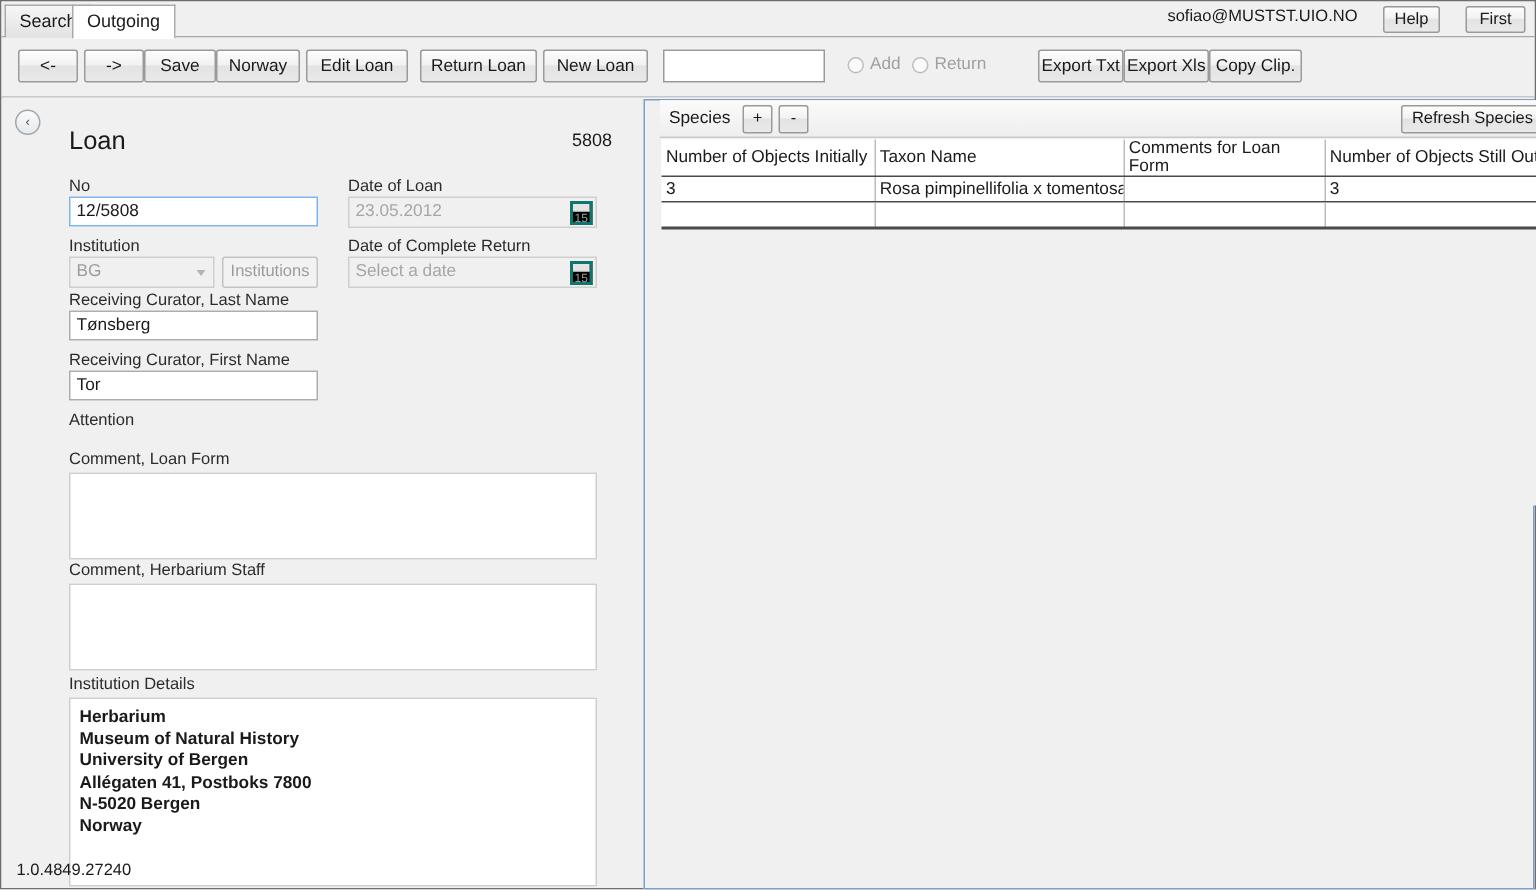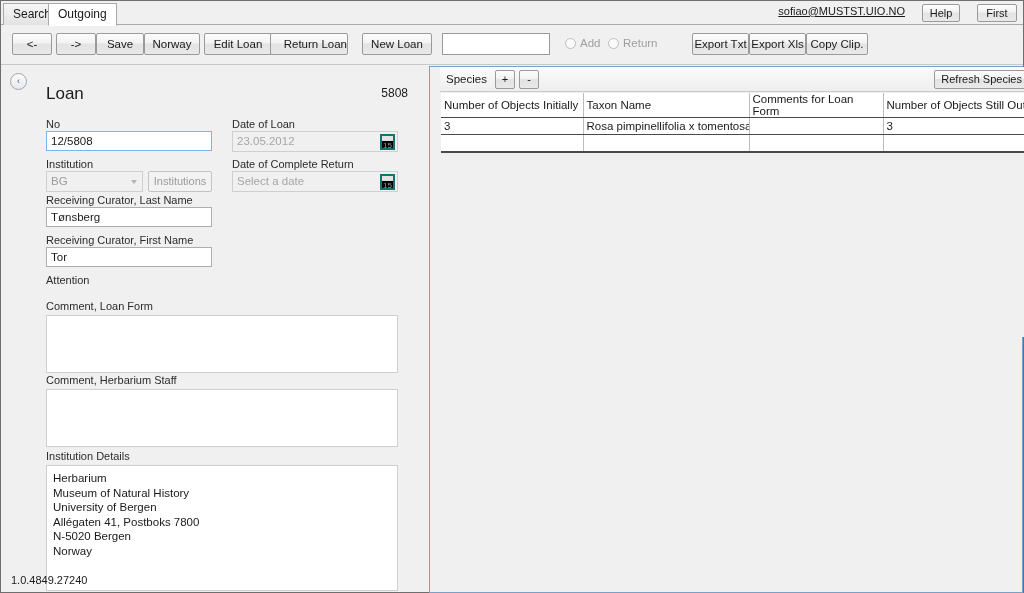--- a/index.html
+++ b/index.html
@@ -43,21 +43,20 @@
     z-index: 3;
     height: 23px;
   }
   #tab-search { left: 2px; }
   #tab-outgoing { left: 47px; }
 
   .userlabel {
     position: absolute; right: 118px; top: 4px;
     font-size: 11px; color: #1a1a1a;
     white-space: nowrap;
-    text-decoration: underline;
   }
 
   
   .btn {
     border: 1px solid #9a9a9a;
     border-radius: 2px;
     background: linear-gradient(to bottom,#fdfdfd 0%,#f2f2f2 45%,#e3e3e3 50%,#e9e9e9 100%);
     color: #1a1a1a;
     font-family: "Liberation Sans", sans-serif;
     font-size: 11px;
@@ -77,21 +76,21 @@
     width: 1022px; height: 40px;
     background: #f0f0f0;
     border-bottom: 1px solid #c8c8c8;
   }
   .toolbar .btn { position: absolute; top: 8px; height: 22px; line-height: 20px; font-size: 11.5px; }
   #btn-prev { left: 11px; width: 40px; }
   #btn-next { left: 55px; width: 40px; }
   #btn-save { left: 95px;  width: 48px; }
   #btn-discard { left: 143px; width: 56px; }
   #btn-editloan { left: 203px; width: 68px; }
-  #btn-returnloan { left: 269px; width: 78px; text-align: right; }
+  #btn-returnloan { left: 279px; width: 78px; }
   #btn-newloan { left: 361px; width: 70px; }
 
   #search-input {
     position: absolute; left: 441px; top: 8px;
     width: 108px; height: 22px;
     border: 1px solid #9a9a9a;
     background: #ffffff;
     font-family: "Liberation Sans", sans-serif;
     font-size: 11px;
     padding: 0 4px;
@@ -220,21 +219,21 @@
   .area-box {
     position: absolute; left: 4px;
     border: 1px solid #cfcfcf;
     background: #ffffff;
   }
   #lbl-cmt-loan  { top: 234px; }
   #box-cmt-loan  { top: 249px; width: 352px; height: 58px; }
   #lbl-cmt-herb  { top: 308px; }
   #box-cmt-herb  { top: 323px; width: 352px; height: 58px; }
   #lbl-instdet   { top: 384px; }
-  #box-instdet   { top: 399px; width: 352px; height: 126px; }
+  #box-instdet   { top: 399px; width: 352px; height: 126px; font-weight: bold; }
   #box-instdet .addr {
     padding: 5px 6px; font-size: 11.5px; color: #1a1a1a; line-height: 14.5px;
     white-space: pre-line;
   }
   .version {
     position: absolute; left: 10px; top: 508px;
     font-size: 11px; color: #1a1a1a;
   }
 
   

